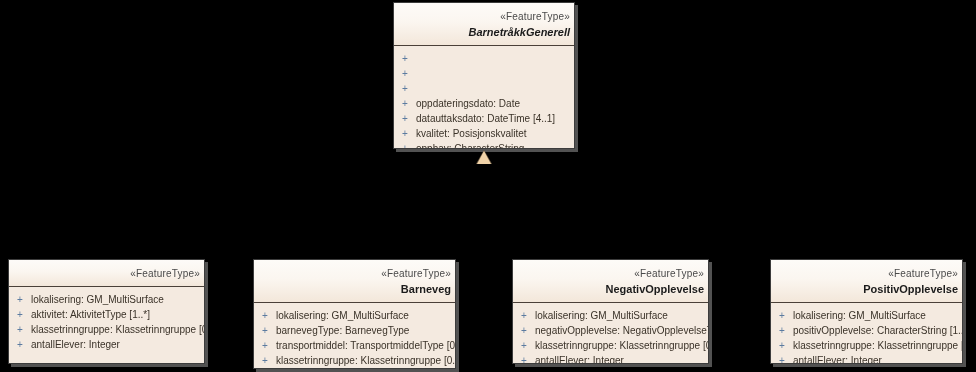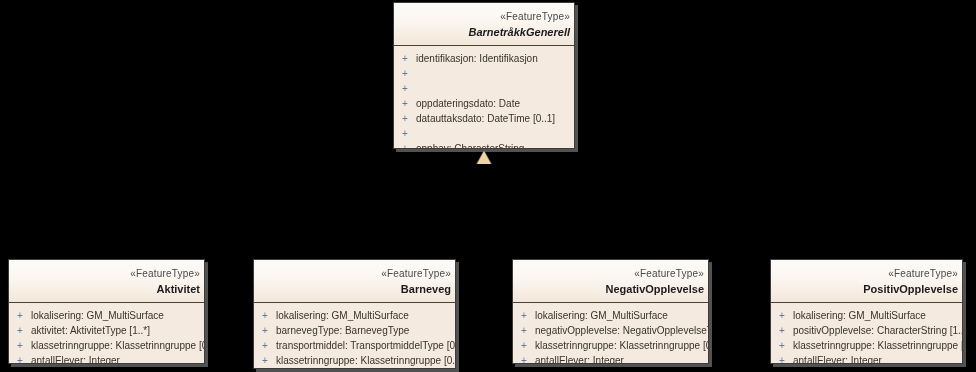--- a/index.html
+++ b/index.html
@@ -104,54 +104,53 @@
 <div class="diagram-canvas">
 
   <div class="uml-class" id="cls-parent" style="left:393px; top:2px; width:182px; height:147px;">
     <div class="uml-header">
       <span class="stereotype">«FeatureType»</span>
       <span class="class-name abstract">BarnetråkkGenerell</span>
     </div>
     <div class="uml-body">
       <div class="attr-row">
         <span class="attr-vis">+</span>
-        <span class="attr-text">identifikasjon: Identifikasjon</span>
       </div>
       <div class="attr-row">
         <span class="attr-vis">+</span>
       </div>
       <div class="attr-row">
         <span class="attr-vis">+</span>
       </div>
       <div class="attr-row">
         <span class="attr-vis">+</span>
         <span class="attr-text">oppdateringsdato: Date</span>
       </div>
       <div class="attr-row">
         <span class="attr-vis">+</span>
-        <span class="attr-text">datauttaksdato: DateTime [0..1]</span>
-      </div>
-      <div class="attr-row">
-        <span class="attr-vis">+</span>
+        <span class="attr-text">datauttaksdato: DateTime [4..1]</span>
+      </div>
+      <div class="attr-row">
+        <span class="attr-vis">+</span>
+        <span class="attr-text">kvalitet: Posisjonskvalitet</span>
       </div>
       <div class="attr-row">
         <span class="attr-vis">+</span>
         <span class="attr-text">opphav: CharacterString</span>
       </div>
 
     </div>
   </div>
 
   <div class="gen-arrow-outline" style="left:476px; top:150px;"></div>
   <div class="gen-arrow" style="left:477px; top:151px;"></div>
 
   <div class="uml-class" id="cls-aktivitet" style="left:8px; top:259px; width:197px; height:105px;">
     <div class="uml-header">
       <span class="stereotype">«FeatureType»</span>
-      <span class="class-name">Aktivitet</span>
     </div>
     <div class="uml-body">
       <div class="attr-row">
         <span class="attr-vis">+</span>
         <span class="attr-text">lokalisering: GM_MultiSurface</span>
       </div>
       <div class="attr-row">
         <span class="attr-vis">+</span>
         <span class="attr-text">aktivitet: AktivitetType [1..*]</span>
       </div>

